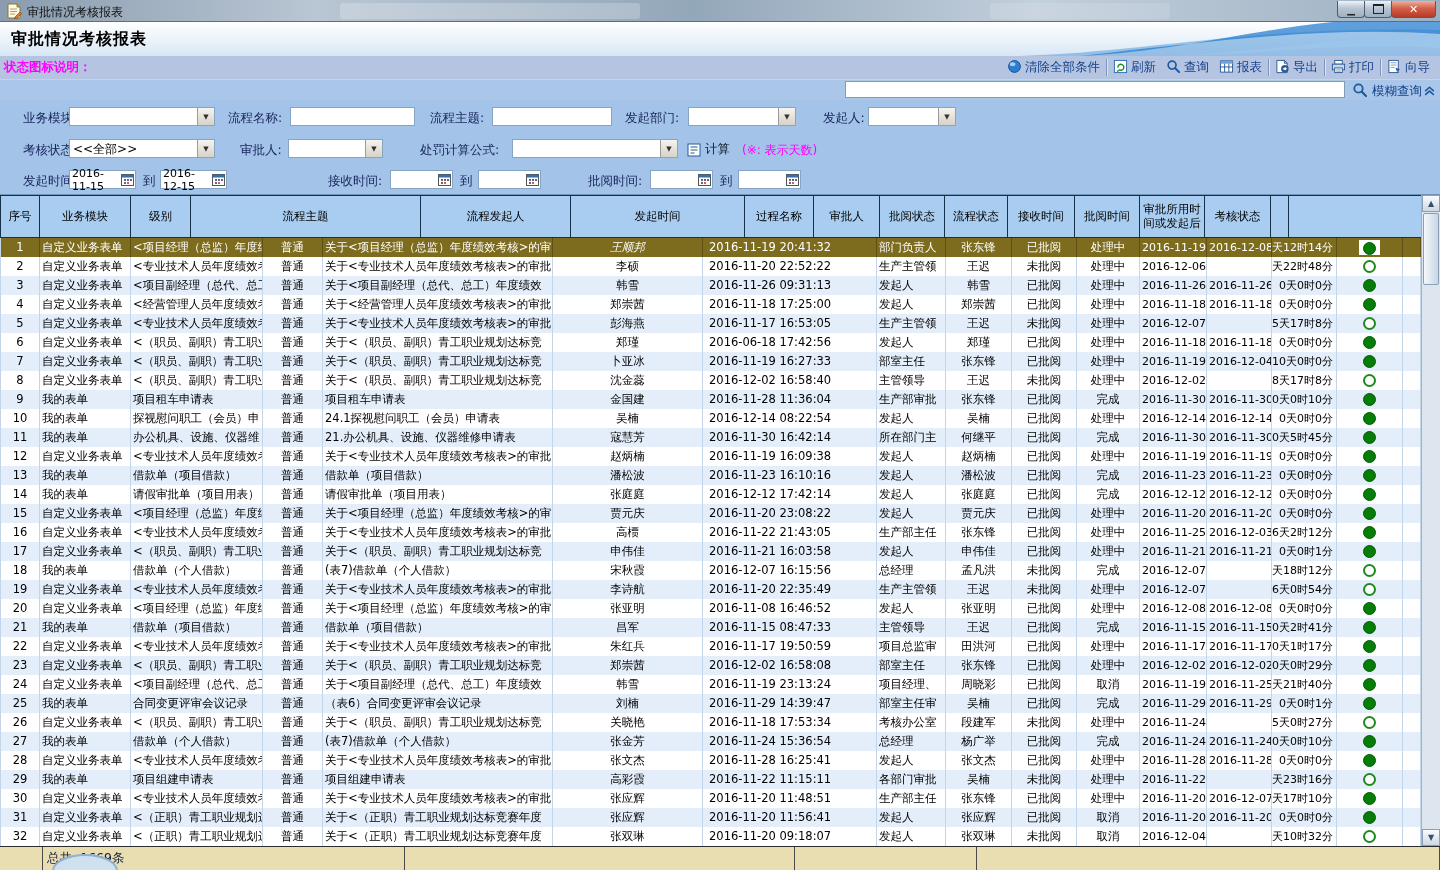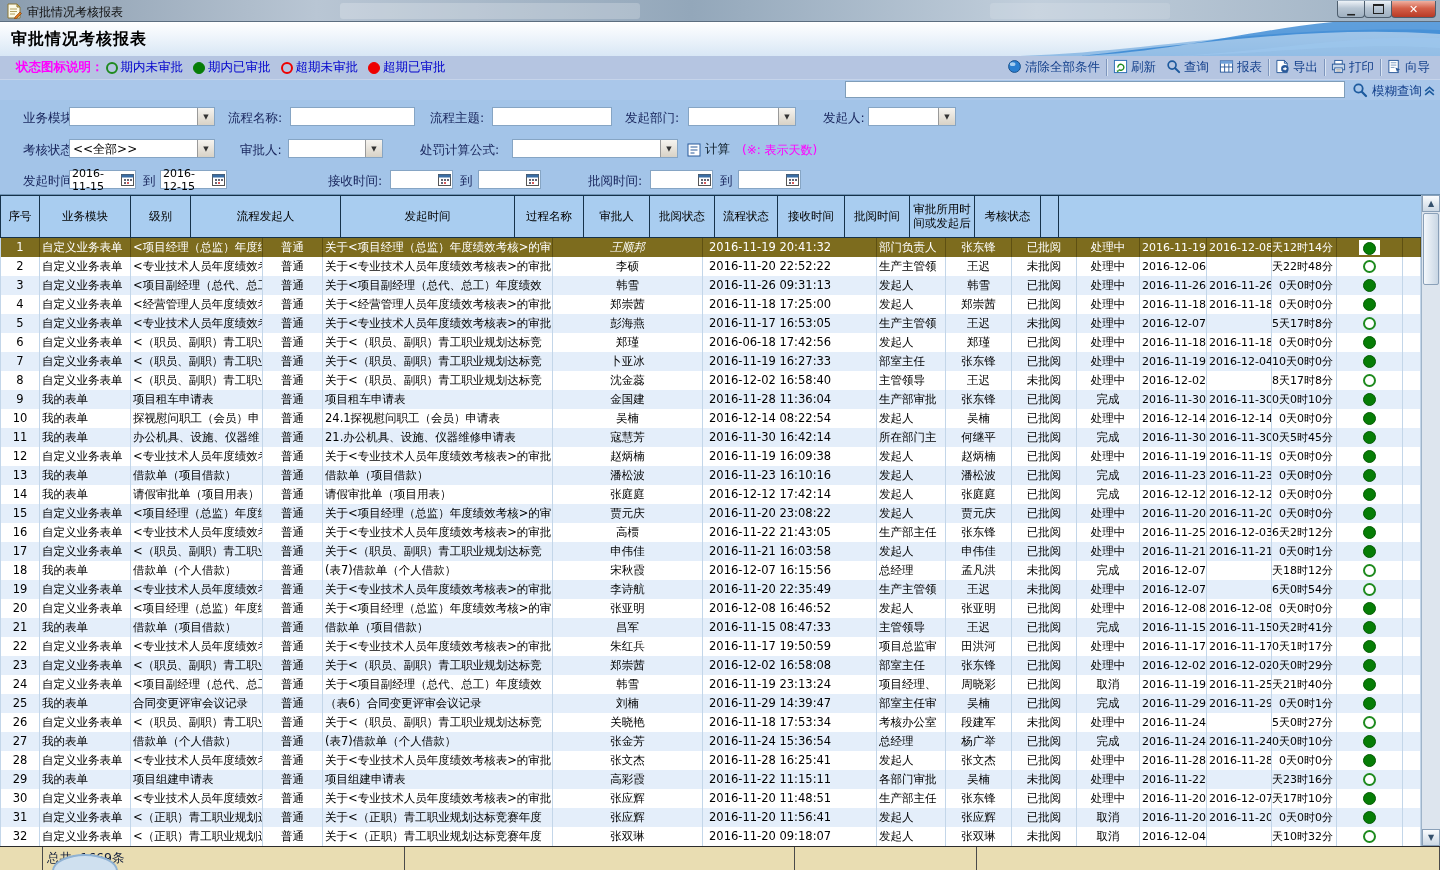--- a/index.html
+++ b/index.html
@@ -19,21 +19,21 @@
   .winbtn.close{width:45px;background:linear-gradient(#f0b0a0,#d4614a 45%,#b83a26);color:#fff;font-size:11px;}
   .maxglyph{width:9px;height:7px;border:1px solid #222;border-top:2px solid #222;}
   
   .pageheader{position:absolute;top:22px;left:0;width:1440px;height:34px;
     background:linear-gradient(180deg,#ffffff,#eaf2fa 55%,#d8e7f5);}
   .pagetitle{position:absolute;left:11px;top:7px;font-size:16px;font-weight:bold;color:#000;letter-spacing:1px;}
   .swoosh{position:absolute;right:0;top:0;height:34px;width:420px;}
   
   .legendbar{position:absolute;top:56px;left:0;width:1440px;height:24px;background:#b5c5e1;
     display:flex;align-items:center;border-bottom:1px solid #c6d4ea;box-sizing:border-box;}
-  .legend-label{color:#ff00ff;font-weight:bold;font-size:12.5px;margin-left:16px;}
+  .legend-label{color:#ff00ff;font-weight:bold;font-size:12.5px;margin-left:4px;}
   .legend-items{display:flex;align-items:center;gap:10px;margin-left:2px;}
   .legend-item{display:flex;align-items:center;gap:3px;font-size:12.5px;color:#0000cc;}
   .lcircle{width:12px;height:12px;border-radius:50%;box-sizing:border-box;display:inline-block;}
   .toolbar{margin-left:auto;display:flex;align-items:center;padding-right:5px;}
   .tbitem{display:flex;align-items:center;gap:3px;font-size:12.5px;color:#15418c;padding:1px 5px;cursor:default;}
   .tbsep{width:1px;height:17px;background:#7e96bd;margin:0 1px;box-shadow:1px 0 0 #d9e4f2;}
   .tbicon{width:15px;height:15px;display:inline-block;}
   
   .searchbar{position:absolute;top:80px;left:0;width:1440px;height:20px;background:#aac7ea;}
   .fuzzy-input{position:absolute;left:845px;top:1px;width:500px;height:17px;border:1px solid #7f9db9;
@@ -123,38 +123,20 @@
   <svg class="swoosh" viewBox="0 0 420 34" preserveAspectRatio="none">
     <path d="M0,34 C130,30 230,4 420,8 L420,34 Z" fill="#5a9bd8" opacity=".55"></path>
     <path d="M60,34 C190,28 270,-8 420,-4 L420,12 C300,4 190,20 60,34 Z" fill="#2a7fd0" opacity=".75"></path>
     <path d="M150,34 C250,30 330,12 420,16 L420,26 C330,20 250,32 150,34 Z" fill="#9cc6ec" opacity=".8"></path>
   </svg>
   <div class="pagetitle">审批情况考核报表</div>
 </div>
 
 <div class="legendbar">
   <span class="legend-label">状态图标说明：</span>
-  <span class="legend-items">
-      <span class="legend-item">
-        <span class="lcircle" style="border: 2px solid rgb(30, 138, 30);"></span>
-        <span>期内未审批</span>
-      </span>
-      <span class="legend-item">
-        <span class="lcircle" style="background: rgb(6, 125, 6); border: 1px solid rgb(6, 125, 6);"></span>
-        <span>期内已审批</span>
-      </span>
-      <span class="legend-item">
-        <span class="lcircle" style="border: 2px solid rgb(238, 0, 0);"></span>
-        <span>超期未审批</span>
-      </span>
-      <span class="legend-item">
-        <span class="lcircle" style="background: rgb(238, 0, 0); border: 1px solid rgb(238, 0, 0);"></span>
-        <span>超期已审批</span>
-      </span>
-    </span>
   <span class="toolbar">
       <span class="tbitem">
         <span><svg class="tbicon" viewBox="0 0 16 16">
             <circle cx="8" cy="8" r="6.3" fill="#2a7fd0" stroke="#174e86"></circle>
             <ellipse cx="6" cy="5.5" rx="3" ry="2" fill="#bcdcf6" opacity=".85"></ellipse>
           </svg></span>
         <span>清除全部条件</span>
       </span>
       <span class="tbsep"></span>
       <span class="tbitem">
@@ -347,20 +329,21 @@
         <circle cx="4" cy="10" r="1" fill="#334"></circle>
         <circle cx="7" cy="10" r="1" fill="#c22"></circle>
       </svg>
   </div>
 </div>
 
 <div class="thead">
     <div class="th" style="width: 40px;">序号</div>
     <div class="th" style="width: 91px;">业务模块</div>
     <div class="th" style="width: 60px;">级别</div>
+    <div class="th" style="width: 230px;">流程主题</div>
     <div class="th" style="width: 150px;">流程发起人</div>
     <div class="th" style="width: 174px;">发起时间</div>
     <div class="th" style="width: 69px;">过程名称</div>
     <div class="th" style="width: 66px;">审批人</div>
     <div class="th" style="width: 65px;">批阅状态</div>
     <div class="th" style="width: 63px;">流程状态</div>
     <div class="th" style="width: 67px;">接收时间</div>
     <div class="th" style="width: 65px;">批阅时间</div>
     <div class="th" style="width: 65px;">审批所用时间或发起后</div>
     <div class="th" style="width: 66px;">考核状态</div>
@@ -747,21 +730,21 @@
       </div>
       <div class="td" style="width: 18px;"></div>
     </div>
     <div class="tr">
       <div class="td c" style="width: 40px;">20</div>
       <div class="td" style="width: 91px;">自定义业务表单</div>
       <div class="td" style="width: 132px;">&lt;项目经理（总监）年度绩</div>
       <div class="td c" style="width: 60px;">普通</div>
       <div class="td" style="width: 230px;">关于&lt;项目经理（总监）年度绩效考核&gt;的审</div>
       <div class="td c" style="width: 150px;">张亚明</div>
-      <div class="td" style="width: 174px; padding-left: 6px;">2016-12-08 16:46:52</div>
+      <div class="td" style="width: 174px; padding-left: 6px;">2016-11-08 16:46:52</div>
       <div class="td" style="width: 69px;">发起人</div>
       <div class="td c" style="width: 66px;">张亚明</div>
       <div class="td c" style="width: 65px;">已批阅</div>
       <div class="td c" style="width: 63px;">处理中</div>
       <div class="td dt" style="width: 67px;">2016-12-08</div>
       <div class="td dt" style="width: 65px;">2016-12-08</div>
       <div class="td dur" style="width: 65px;">0天0时0分</div>
       <div class="td ic" style="width: 66px;">
         <span class="circle filled"></span>
       </div>

